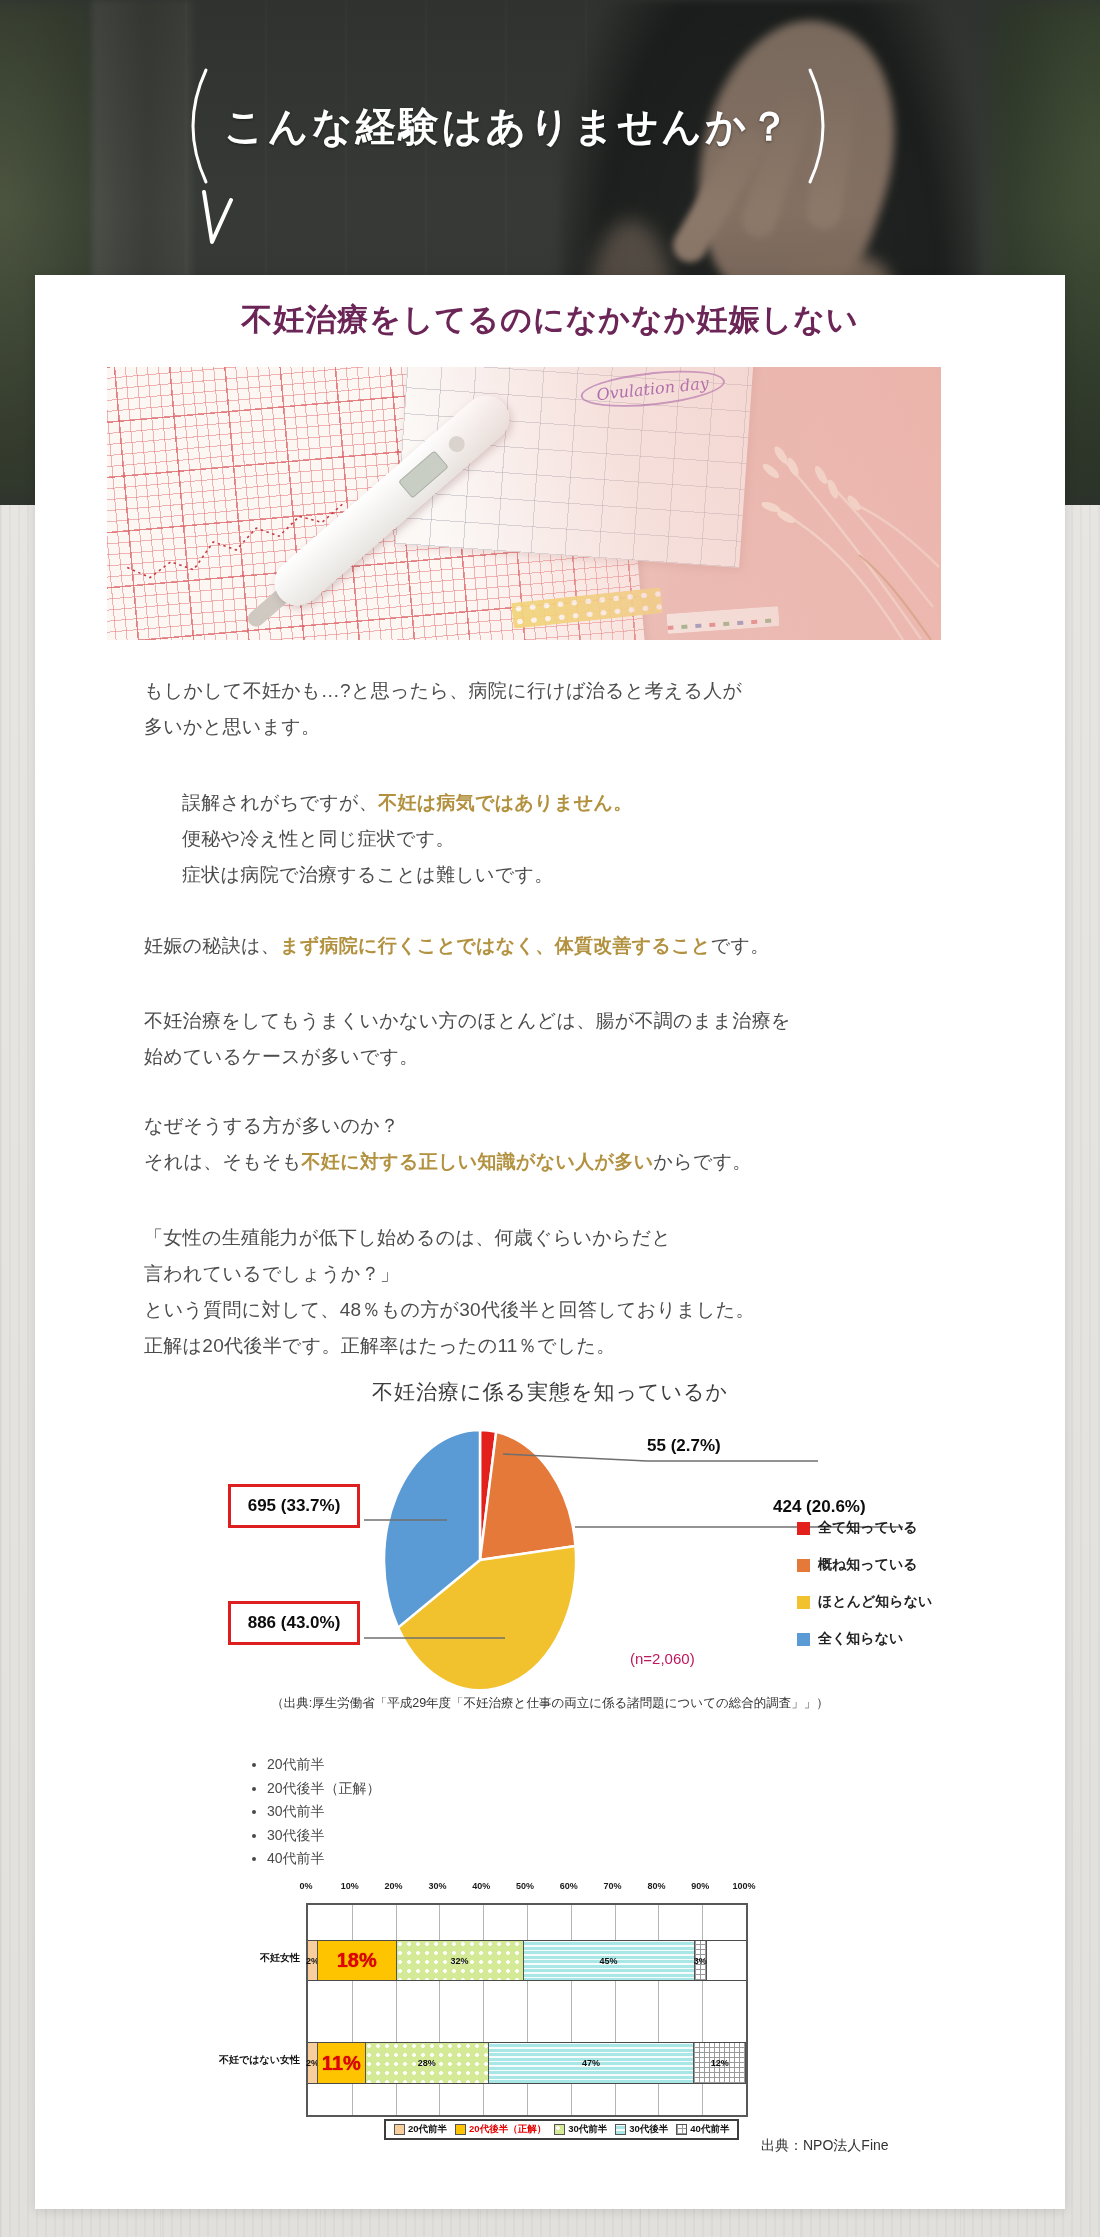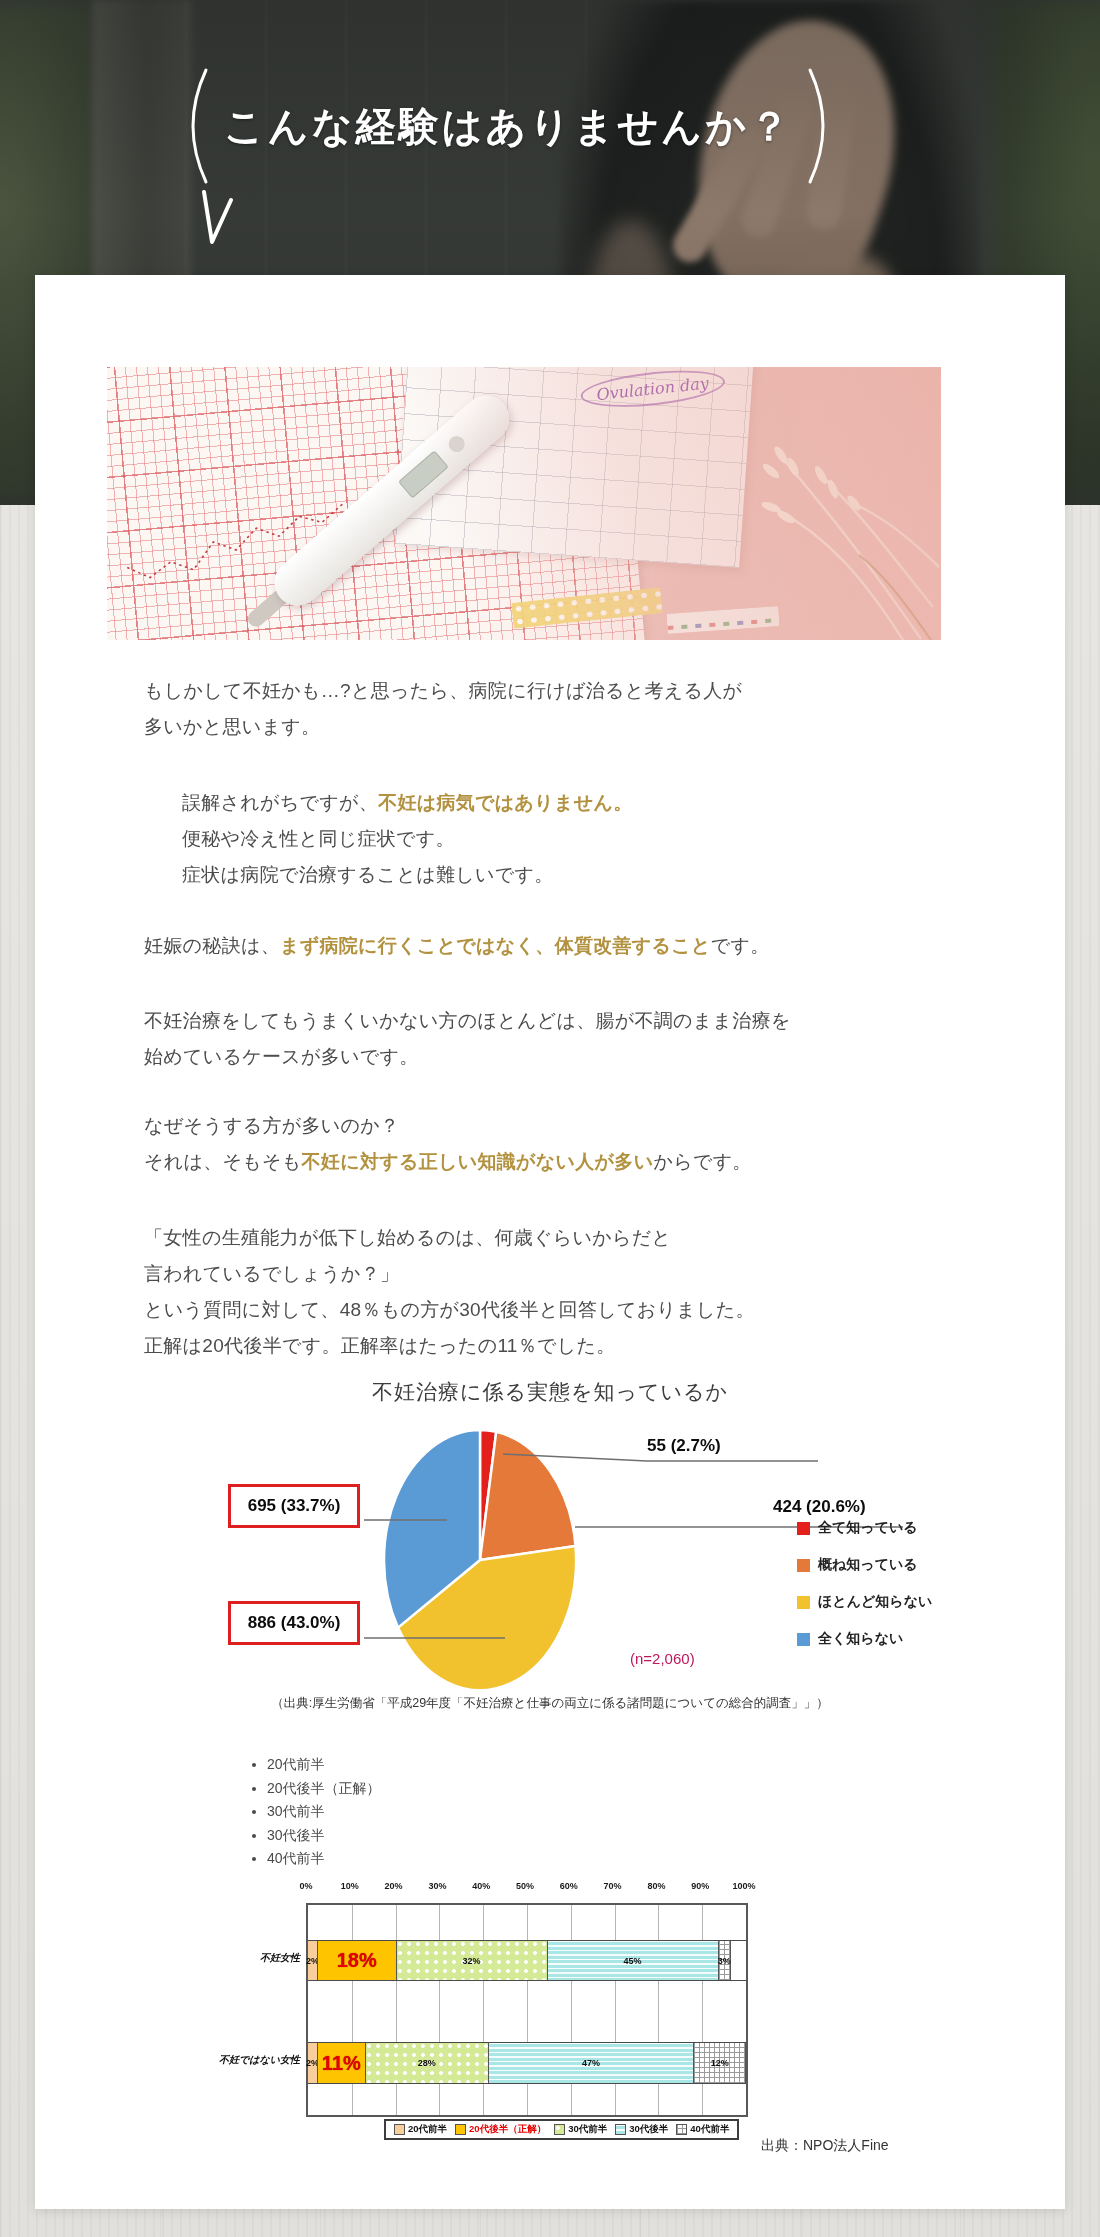--- a/index.html
+++ b/index.html
@@ -98,21 +98,21 @@
   .bar-seg{position:relative;height:100%;box-sizing:border-box;border-left:1px solid #555;display:flex;align-items:center;justify-content:center;overflow:visible;}
   .bar-seg:first-child{border-left:none;}
   .bar-seg:last-child{border-right:1px solid #555;}
   .seg-label{font-size:9px;font-weight:bold;color:#101010;white-space:nowrap;}
   .seg-label-big{font-size:20px;font-weight:800;color:#e60000;white-space:nowrap;text-shadow:0 0 1px #7a1500;}
   .p0{background:#f8cf9c;}
   .p1{background:#ffc400;}
   .p2{background-color:#d4ea97;background-image:radial-gradient(circle at 3px 3px, rgba(255,255,255,.95) 1.6px, rgba(0,0,0,0) 2.2px);background-size:9px 9px;}
   .p3{background-color:#a9e6e6;background-image:repeating-linear-gradient(180deg, rgba(255,255,255,.9) 0 1.3px, rgba(0,0,0,0) 1.3px 4.5px);}
   .p4{background-color:#ffffff;background-image:repeating-linear-gradient(90deg,#9a9a9a 0 1px, rgba(0,0,0,0) 1px 5px),repeating-linear-gradient(0deg,#9a9a9a 0 1px, rgba(0,0,0,0) 1px 5px);}
-  .bar-rowlabel{position:absolute;right:765px;transform:translateY(-50%);font-size:10px;font-weight:bold;color:#101010;white-space:nowrap;font-style:italic;}
+  .bar-rowlabel{position:absolute;right:765px;transform:translateY(-50%);font-size:10px;font-weight:bold;color:#101010;white-space:nowrap;}
   .bar-legend{position:absolute;left:349px;top:244px;display:flex;gap:8px;align-items:center;border:2px solid #3d3d3d;background:#fff;padding:2px 8px;white-space:nowrap;}
   .bar-leg-item{display:flex;align-items:center;gap:3px;}
   .bar-leg-sq{width:9px;height:9px;border:1px solid #555;display:inline-block;}
   .bar-leg-tx{font-size:9.5px;font-weight:bold;color:#111;}
   .bar-leg-tx.red{color:#e60000;}
   .bar-source{position:absolute;top:1862px;left:726px;font-size:14px;color:#333;}
 </style>
 </head>
 <body>
 
@@ -139,20 +139,21 @@
     <svg class="paren" width="34" height="120" viewBox="0 0 34 120">
       <path d="M4 4 Q30 60 4 116" fill="none" stroke="#ffffff" stroke-width="3" stroke-linecap="round"></path>
     </svg>
   </div>
   <svg class="h-arrow" width="40" height="58" viewBox="0 0 40 58">
     <path d="M8 2 L16 52 L35 10" fill="none" stroke="#ffffff" stroke-width="4" stroke-linecap="round" stroke-linejoin="round"></path>
   </svg>
 </div>
 
 <main class="card">
+  <h2 class="card-h">不妊治療をしてるのになかなか妊娠しない</h2>
 
   <div class="photo">
     <div class="sheet1"></div>
     <svg class="temp-curve" width="260" height="120" viewBox="0 0 260 120">
       <polyline points="8,80 30,92 52,78 74,88 96,62 118,72 140,52 162,62 184,44 206,52 230,34" fill="none" stroke="#c23c44" stroke-width="1.6" stroke-dasharray="2.5 3.5"></polyline>
     </svg>
     <div class="sheet2">
       <span class="ov-label">Ovulation day</span>
     </div>
     <div class="thermo">
@@ -271,21 +272,21 @@
         <div class="bar-grid" style="left: 306.6px;"></div>
         <div class="bar-grid" style="left: 350.4px;"></div>
         <div class="bar-grid" style="left: 394.2px;"></div>
         <div class="bar-row" style="top: 35px; height: 39px;">
           <div class="bar-seg p0" style="width: 8.76px;">
             <span class="seg-label">2%</span>
           </div>
           <div class="bar-seg p1" style="width: 78.84px;">
             <span class="seg-label-big">18%</span>
           </div>
-          <div class="bar-seg p2" style="width: 151px;">
+          <div class="bar-seg p2" style="width: 127px;">
             <span class="seg-label">32%</span>
           </div>
           <div class="bar-seg p3" style="width: 171px;">
             <span class="seg-label">45%</span>
           </div>
           <div class="bar-seg p4" style="width: 13.14px;">
             <span class="seg-label">3%</span>
           </div>
         </div>
         <div class="bar-row" style="top: 137px; height: 40px;">

